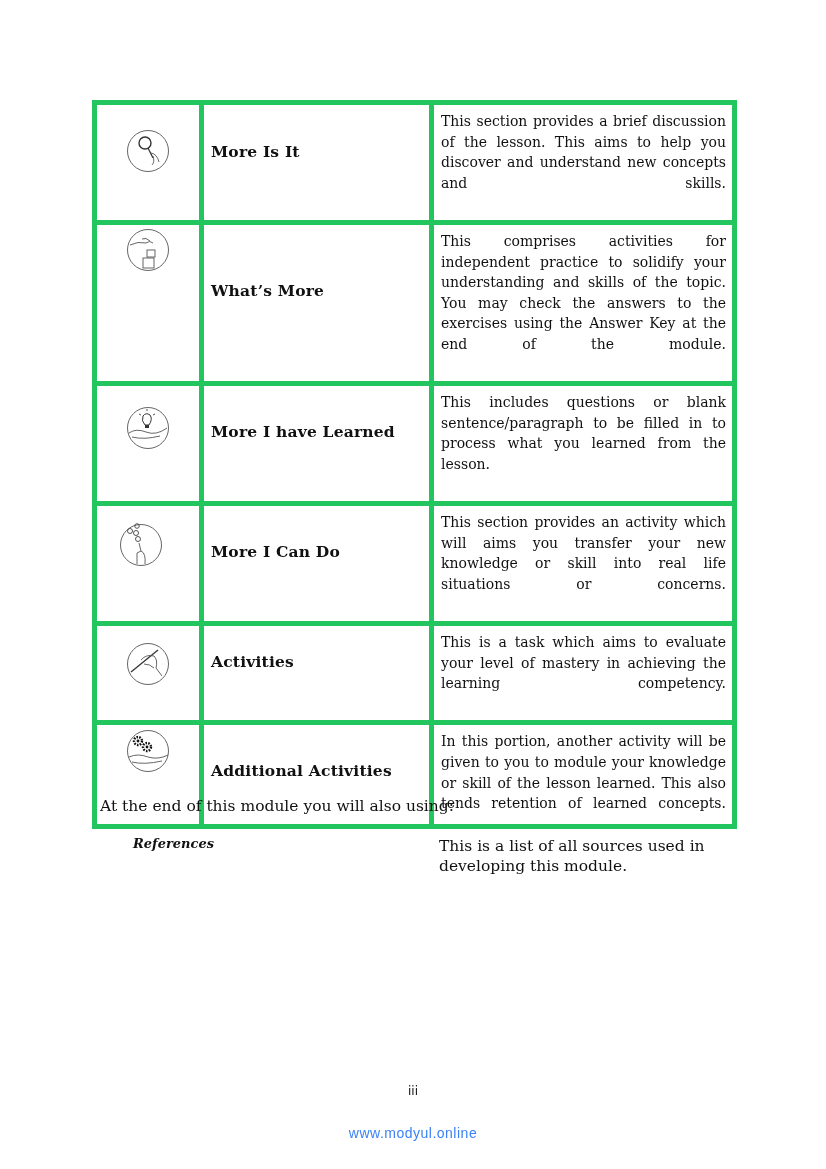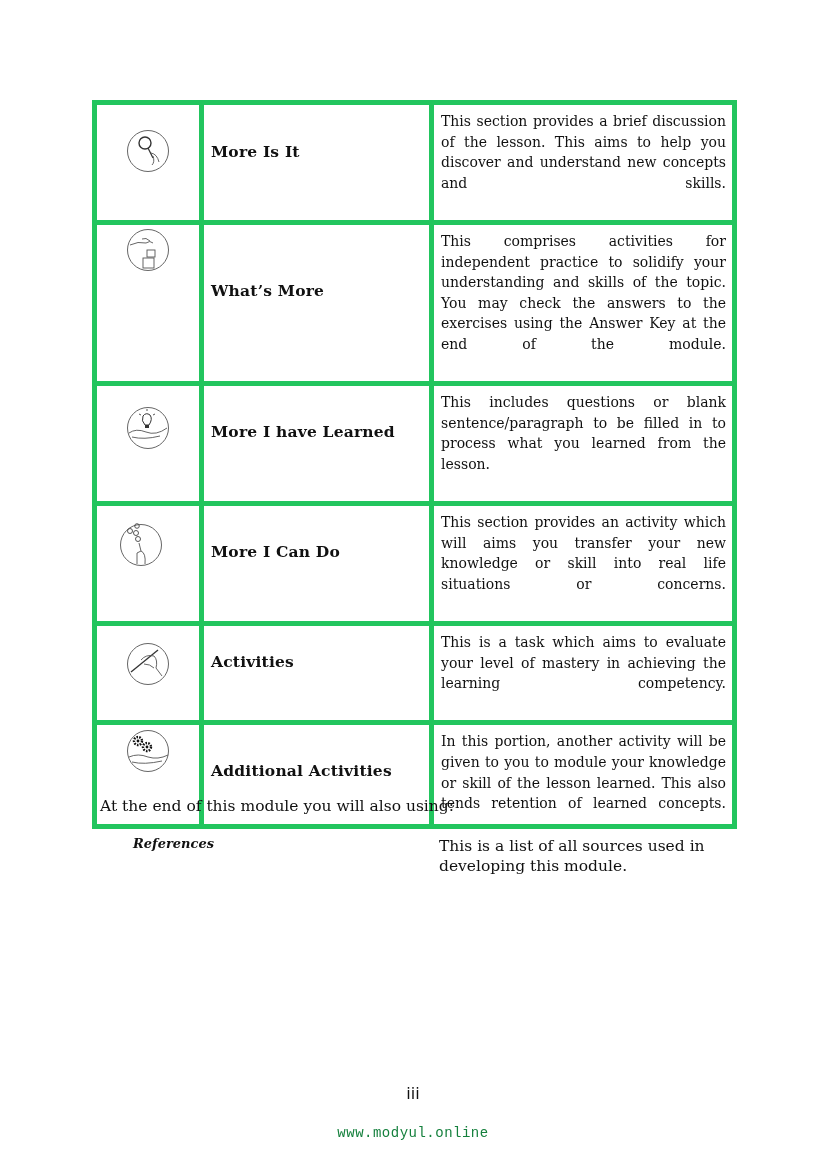--- a/index.html
+++ b/index.html
@@ -10,22 +10,22 @@
     .c-title { width: 230px; }
     .c-desc { width: 303px; }
     .icon-wrap { display: flex; justify-content: center; }
     .icon-wrap svg { display: block; }
     .title-cell { display: flex; align-items: center; height: 100%; padding-left: 7px; font-weight: bold; font-size: 15.5px; letter-spacing: 0.2px; }
     .desc { font-size: 14px; line-height: 20.6px; text-align: justify; padding: 6px 6px 6px 7px; overflow: hidden; }
     .desc::after { content: ""; display: inline-block; width: 100%; }
     .after { position: absolute; left: 100px; top: 797px; font-size: 15.5px; }
     .ref-title { position: absolute; left: 133px; top: 836px; font-size: 13px; font-weight: bold; font-style: italic; }
     .ref-desc { position: absolute; left: 439px; top: 836px; width: 290px; font-size: 15.5px; line-height: 20px; }
-    .page-num { position: absolute; left: 0; width: 826px; top: 1084px; text-align: center; font-family: "DejaVu Sans", sans-serif; font-size: 16px; }
-    .watermark { position: absolute; left: 0; width: 826px; top: 1125px; text-align: center; font-family: Liberation Mono, monospace; font-size: 14px; color: #15803d; letter-spacing: 0.5px; }
+    .page-num { position: absolute; left: 0; width: 826px; top: 1084px; text-align: center; font-family: "DejaVu Sans", sans-serif; font-size: 12px; }
+    .watermark { position: absolute; left: 0; width: 826px; top: 1125px; text-align: center; font-family: Liberation Sans, sans-serif; font-size: 14px; color: #3b82f6; letter-spacing: 0.5px; }
   </style>
 </head>
 <body>
 
 <table class="tbl">
   <colgroup>
       <col class="c-icon">
       <col class="c-title">
       <col class="c-desc">
     </colgroup>

